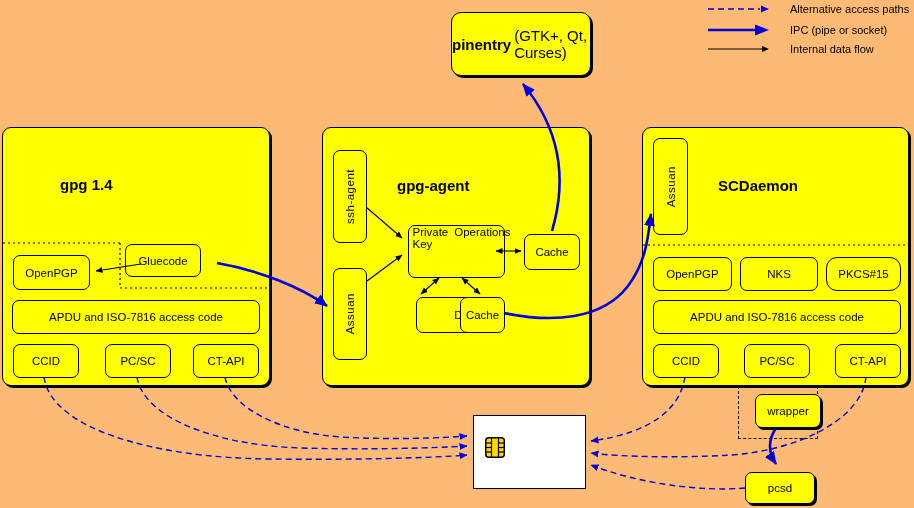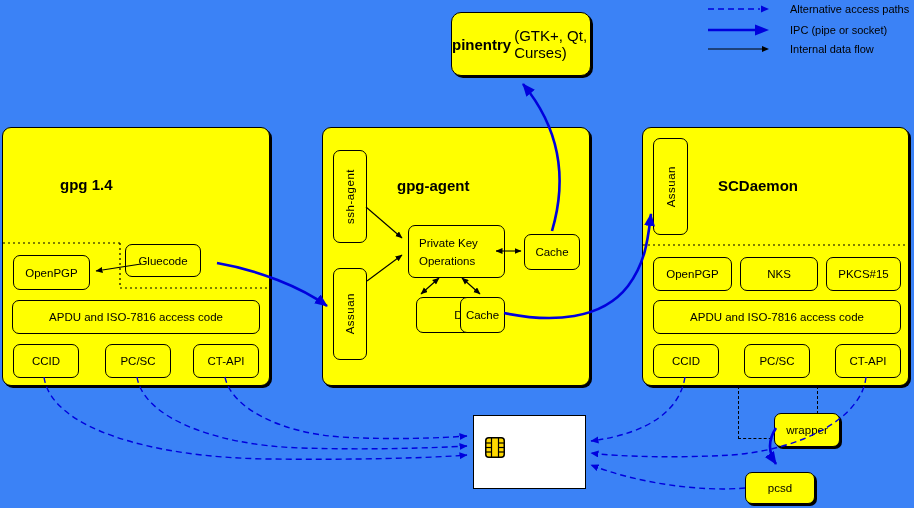--- a/index.html
+++ b/index.html
@@ -1,19 +1,19 @@
 <!DOCTYPE html>
 <html><head>
 <meta charset="utf-8">
 <style>
   html,body { margin:0; padding:0; background:#fff; }
   .canvas {
     position:relative; width:914px; height:508px;
     font-family:"Liberation Sans", sans-serif; color:#000;
-    background:#3b82f6; overflow:hidden;
+    background:#fdba74; overflow:hidden;
   }
   .bigbox {
     position:absolute; background:#ffff00;
     border:1.5px solid #000; border-radius:9px;
     box-shadow:2px 2px 0 #000;
   }
   .inner {
     position:absolute; background:#ffff00;
     border:1px solid #000; border-radius:7px;
     display:flex; align-items:center; justify-content:center;
@@ -23,21 +23,21 @@
   .vtext { writing-mode:vertical-rl; transform:rotate(180deg); font-size:11.5px; letter-spacing:0.5px; }
   .title { position:absolute; font-weight:bold; font-size:15px; text-align:left; }
   .pinentry {
     position:absolute; left:451px; top:12px; width:138px; height:62px;
     background:#ffff00; border:1.5px solid #000; border-radius:10px;
     box-shadow:2px 2px 0 #000;
     display:flex; flex-direction:row; align-items:center; justify-content:center; gap:3px;
   }
   .pinentry .t { font-weight:bold; font-size:15px; }
   .pinentry .s { font-size:15px; }
-  .pko { flex-direction:column; align-items:flex-start; padding-left:10px; justify-content:center; gap:6px; text-align:left; }
+  .pko { flex-direction:row; align-items:flex-start; padding-left:10px; justify-content:center; gap:6px; text-align:left; }
   .dashed-rect { position:absolute; border:1.5px dashed #000; background:transparent; }
   .smartcard { position:absolute; left:473px; top:415px; width:111px; height:72px; background:#fff; border:1.5px solid #000; }
   .chip { position:absolute; left:11px; top:21px; }
   .legend-row { position:absolute; left:706px; height:16px; display:flex; align-items:center; }
   .legend-row .lbl { margin-left:20px; font-size:11px; white-space:nowrap; }
   svg.overlay { position:absolute; left:0; top:0; pointer-events:none; }
 </style>
 </head>
 <body>
 
@@ -95,28 +95,28 @@
   <div class="inner" style="left:416px; top:297px; width:43px; height:34px;padding-left:27px;">Disk</div>
   <div class="inner" style="left:460px; top:297px; width:43px; height:34px;">Cache</div>
 
   <div class="bigbox" style="left:642px; top:127px; width:265px; height:257px;"></div>
   <div class="title" style="left:718px; top:177px; width:105px;">SCDaemon</div>
   <div class="inner" style="left:653px; top:138px; width:33px; height:95px;">
     <span class="vtext">Assuan</span>
   </div>
   <div class="inner" style="left:653px; top:257px; width:77px; height:32px;">OpenPGP</div>
   <div class="inner" style="left:740px; top:257px; width:76px; height:32px;">NKS</div>
-  <div class="inner" style="left:826px; top:257px; width:73px; height:32px;">PKCS#15</div>
+  <div class="inner" style="left:826px; top:257px; width:73px; height:32px;border-radius:11px;">PKCS#15</div>
   <div class="inner" style="left:653px; top:300px; width:246px; height:32px;">APDU and ISO-7816 access code</div>
   <div class="inner" style="left:653px; top:344px; width:64px; height:32px;">CCID</div>
   <div class="inner" style="left:744px; top:344px; width:64px; height:32px;">PC/SC</div>
   <div class="inner" style="left:835px; top:344px; width:64px; height:32px;">CT-API</div>
 
   <div class="dashed-rect" style="left:738px; top:386px; width:78px; height:51px;"></div>
-  <div class="inner shadow" style="left:774px; top:394px; width:64px; height:32px;margin-top:19px;">wrapper</div>
+  <div class="inner shadow" style="left:755px; top:394px; width:64px; height:32px;">wrapper</div>
   <div class="inner shadow" style="left:745px; top:472px; width:68px; height:30px;">pcsd</div>
 
   <div class="smartcard">
     <svg class="chip" width="20" height="21" viewBox="0 0 20 21">
       <rect x="0.75" y="0.75" width="18.5" height="19.5" rx="3" fill="#ffd900" stroke="#000" stroke-width="1.5"></rect>
       <line x1="6.5" y1="1" x2="6.5" y2="20" stroke="#000" stroke-width="1.2"></line>
       <line x1="13.5" y1="1" x2="13.5" y2="20" stroke="#000" stroke-width="1.2"></line>
       <line x1="1" y1="6" x2="6.5" y2="6" stroke="#000" stroke-width="1.2"></line>
       <line x1="1" y1="10.5" x2="6.5" y2="10.5" stroke="#000" stroke-width="1.2"></line>
       <line x1="1" y1="15" x2="6.5" y2="15" stroke="#000" stroke-width="1.2"></line>

